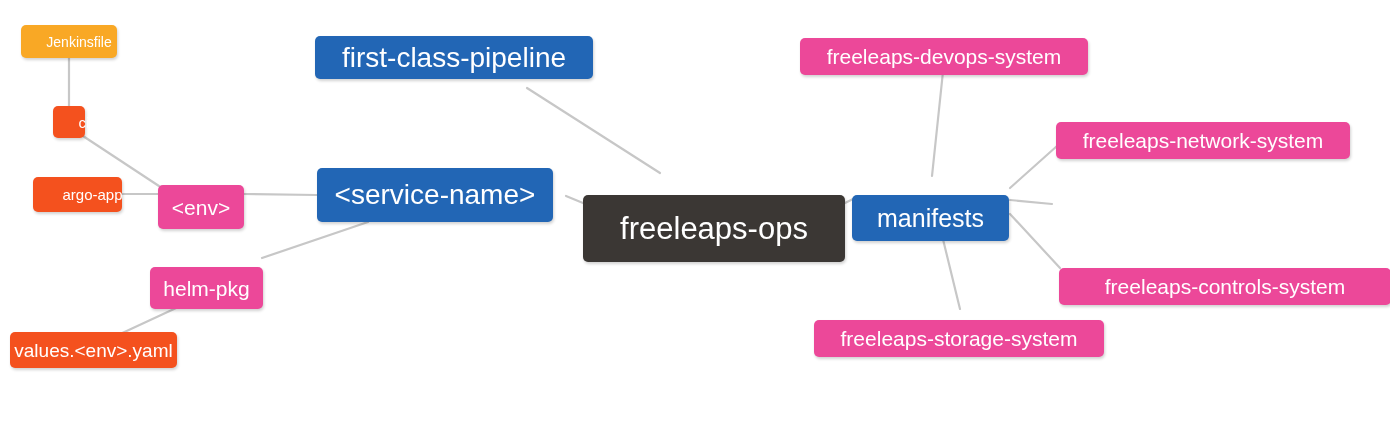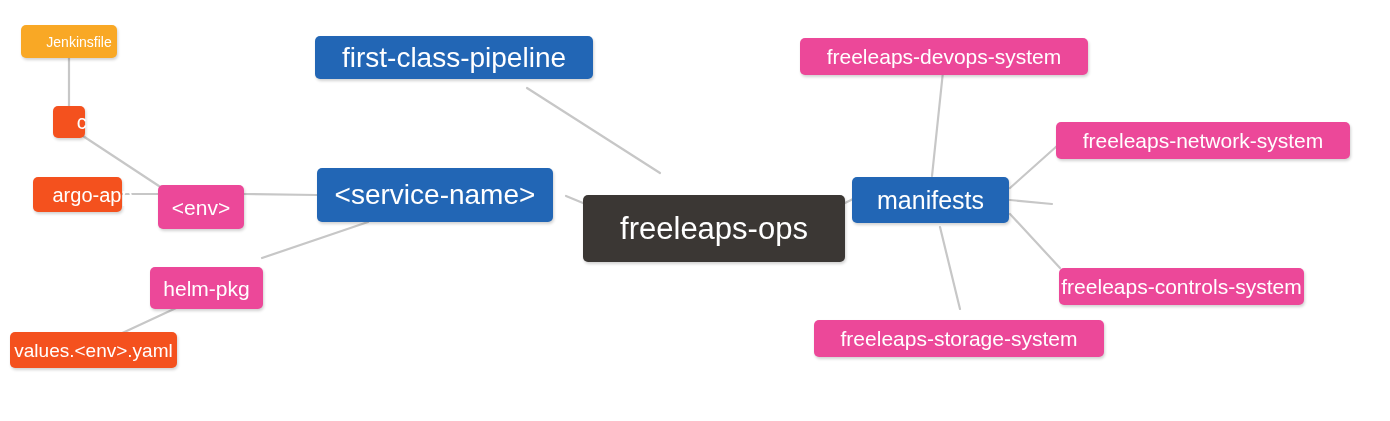--- a/index.html
+++ b/index.html
@@ -41,24 +41,24 @@
     user-select: none;
   }
   .n-root   { background: #3b3734; margin-top: 24px; }
   .n-blue   { background: #2266b5; }
   .n-green  { background: #ec4899; margin-top: 12px; }
   .n-orange { background: #f9a825; }
   .n-red    { background: #f4511e; }
 
   .s-root   { font-size: 31px; }
   .s-xl     { font-size: 28px; }
-  .s-lg     { font-size: 25px; }
+  .s-lg     { font-size: 25px; margin-top: 18px; }
   .s-md     { font-size: 21px; }
   .s-sm     { font-size: 19px; }
-  .s-xs     { font-size: 20px; padding-left: 30px; }
+  .s-xs     { font-size: 15px; padding-left: 30px; }
   .s-xxs    { font-size: 14px; padding-left: 20px; }
 </style>
 </head>
 <body>
 
 <div id="canvas">
 
   <svg id="edges" viewBox="0 0 1390 421" width="1390" height="421" xmlns="http://www.w3.org/2000/svg">
     <g fill="none" stroke="#c7c7c7" stroke-width="2.2" stroke-linecap="round">
       <path d="M 69,58 L 69,108"></path>
@@ -120,21 +120,21 @@
 
   <div class="node n-green s-md" style="left:800px; top:26px; width:288px; height:37px;">
     <span>freeleaps-devops-system</span>
   </div>
 
   <div class="node n-green s-md" style="left:1056px; top:110px; width:294px; height:37px;">
     <span>freeleaps-network-system</span>
   </div>
 
 
-  <div class="node n-green s-md" style="left:1059px; top:256px; width:245px; height:37px;">
+  <div class="node n-green s-md" style="left:1059px; top:256px; width:332px; height:37px;">
     <span>freeleaps-controls-system</span>
   </div>
 
   <div class="node n-green s-md" style="left:814px; top:308px; width:290px; height:37px;">
     <span>freeleaps-storage-system</span>
   </div>
 
 </div>
 
 </body></html>

